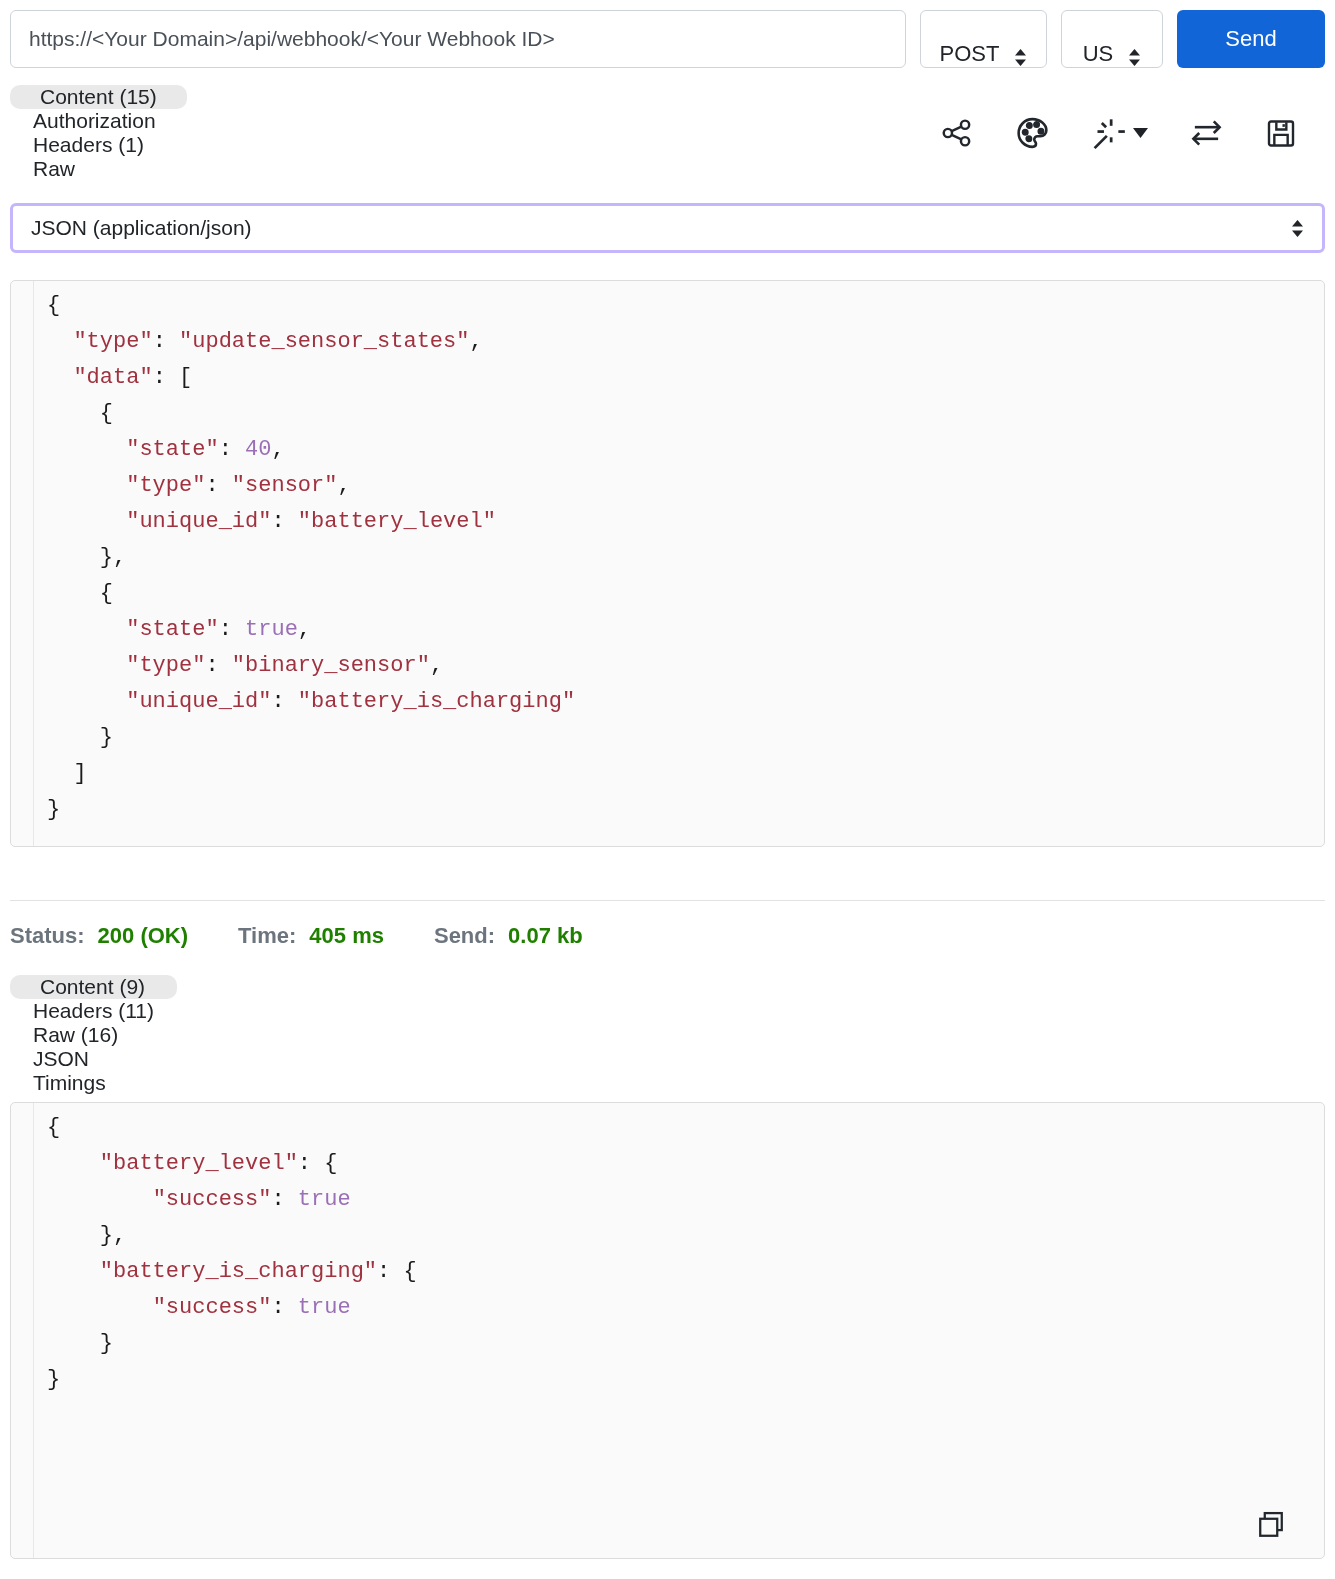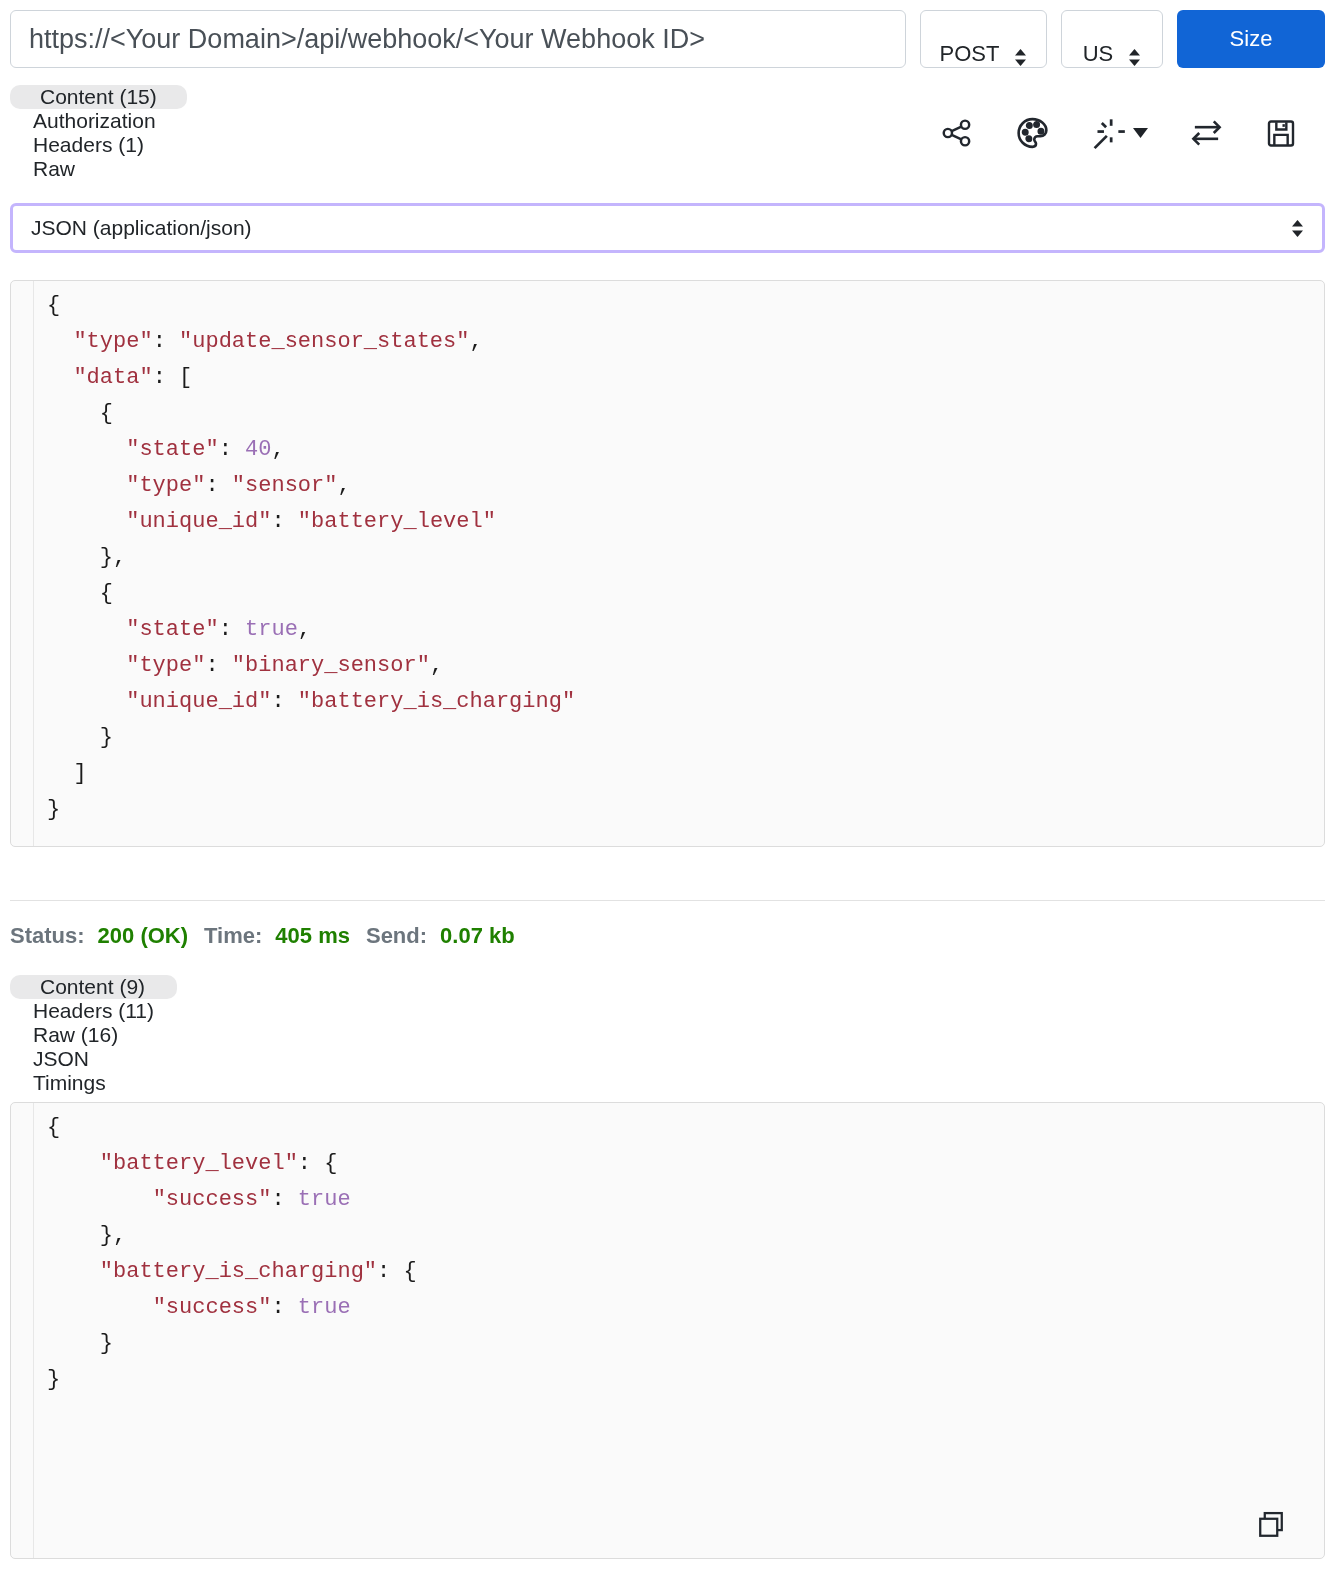--- a/index.html
+++ b/index.html
@@ -10,21 +10,21 @@
     overflow:hidden;
     --accent:#1165d6;--success:#1f8000;--muted:#6c757d;
     --code-str:#a0313f;--code-lit:#9a6fb5;
   }
   .row{display:flex;}
 
   
   .row1{margin:10px 10px 0;height:58px;gap:14px;align-items:stretch;}
   .url-input{
     flex:1;border:1px solid #ced4da;border-radius:6px;
-    font-family:"Liberation Sans", sans-serif;font-size:27px;color:#495057;
+    font-family:"Liberation Sans", sans-serif;font-size:21px;color:#495057;
     padding:0 18px;outline:none;min-width:0;
   }
   .select-box{
     border:1px solid #ced4da;border-radius:6px;background:#fff;
     display:flex;align-items:flex-end;justify-content:center;gap:15px;
     font-size:22px;color:#212529;cursor:pointer;
   }
   .select-method{width:125px;}
   .select-region{width:100px;}
   .send-btn{
@@ -67,21 +67,21 @@
     font-family:"Liberation Mono", monospace;font-size:22px;line-height:36px;color:#1b1b1b;
   }
   .tok-str{color:var(--code-str);}
   .tok-lit{color:var(--code-lit);}
   .copy-btn{
     position:absolute;right:36px;bottom:13px;background:none;border:none;padding:0;cursor:pointer;
   }
 
   
   .divider{margin:53px 10px 0;height:0;border-top:1px solid #e2e2e2;}
-  .statusrow{margin:17px 10px 0;height:36px;align-items:center;gap:16px;font-size:22px;font-weight:700;}
+  .statusrow{margin:17px 10px 0;height:36px;align-items:center;gap:50px;font-size:22px;font-weight:700;}
   .stat{display:flex;align-items:center;gap:13px;}
   .stat .lbl{color:var(--muted);}
   .stat .val{color:var(--success);}
 </style>
 </head>
 <body style="--accent: #1165d6; --success: #1f8000; --muted: #6c757d; --code-str: #a0313f; --code-lit: #9a6fb5;">
 
 <div class="row row1">
   <input class="url-input" type="text" value="https://&lt;Your Domain&gt;/api/webhook/&lt;Your Webhook ID&gt;" style="">
   <div class="select-box select-method">
@@ -91,21 +91,21 @@
         <path d="M6.5 18 L1 11.5 H12 Z" fill="#212529"></path>
     </svg>
   </div>
   <div class="select-box select-region">
     <span>US</span>
     <svg width="13" height="19" viewBox="0 0 13 19">
       <path d="M6.5 1 L12 7.5 H1 Z" fill="#212529"></path>
         <path d="M6.5 18 L1 11.5 H12 Z" fill="#212529"></path>
     </svg>
   </div>
-  <button class="send-btn">Size</button>
+  <button class="send-btn">Send</button>
 </div>
 
 <div class="row row2 tabsrow">
   <div class="tabs">
     <div class="tab active">Content (15)</div>
     <div class="tab">Authorization</div>
     <div class="tab">Headers (1)</div>
     <div class="tab">Raw</div>
   </div>
   <div class="toolbar">

